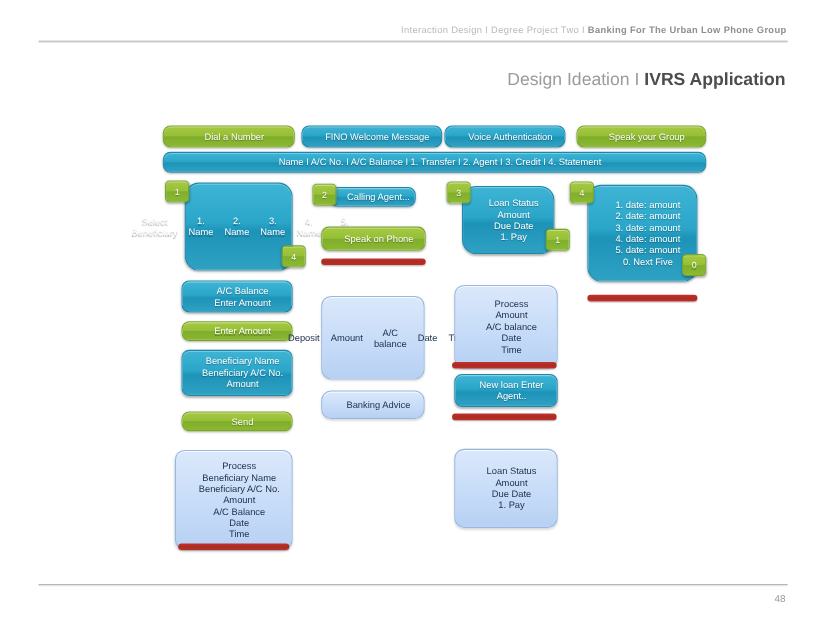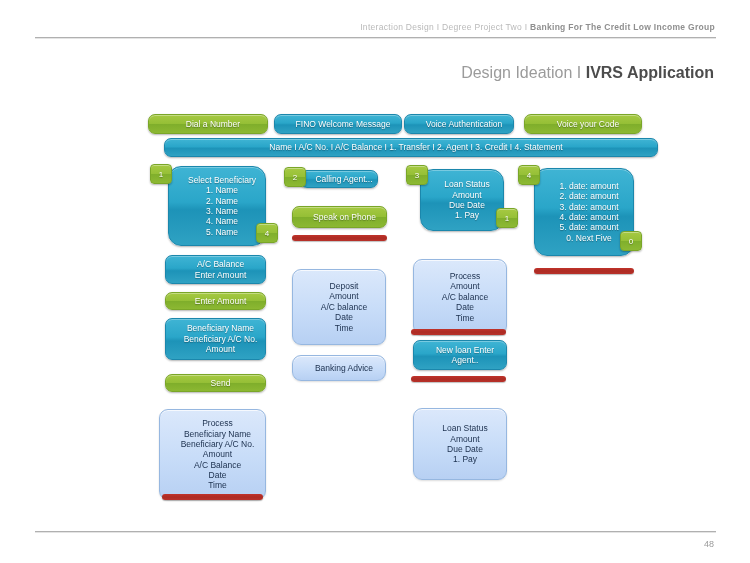--- a/index.html
+++ b/index.html
@@ -109,47 +109,47 @@
     position:absolute;height:6px;border-radius:3px;
     background:linear-gradient(to bottom,#c0332b 0%,#ad2b23 50%,#b8312a 100%);
     box-shadow:0 1px 1px rgba(0,0,0,.25);
   }
 </style>
 </head>
 <body>
 
 <div class="slide">
 
-  <div class="hdr-text"><span>Interaction Design I  Degree Project Two I </span><span class="strong">Banking For The Credit Low Income Group</span></div>
+  <div class="hdr-text"><span>Interaction Design I  Degree Project Two I </span><span class="strong">Banking For The Urban Low Phone Group</span></div>
   <div class="hdr-rule"></div>
 
   <div class="slide-title"><span>Design Ideation I </span><span class="b">IVRS Application</span></div>
 
   <div class="node green" style="left:148px;top:114px;width:120px;height:20px;">
     <span>Dial a Number</span>
   </div>
   <div class="node teal" style="left:274px;top:114px;width:128px;height:20px;">
     <span>FINO Welcome Message</span>
   </div>
   <div class="node teal" style="left:404px;top:114px;width:110px;height:20px;">
     <span>Voice Authentication</span>
   </div>
   <div class="node green" style="left:524px;top:114px;width:118px;height:20px;">
-    <span>Voice your Code</span>
-  </div>
-
-  <div class="node teal" style="left:164px;top:138px;width:494px;height:19px;font-size:8.5px;">
+    <span>Speak your Group</span>
+  </div>
+
+  <div class="node teal" style="left:148px;top:138px;width:494px;height:19px;font-size:8.5px;">
     <span>Name I A/C No. I A/C Balance I 1. Transfer I 2. Agent I 3. Credit I 4. Statement</span>
   </div>
 
   <div class="tag" style="left:150px;top:164px;">
     <span>1</span>
   </div>
 
-  <div class="node teal big-radius" style="left:168px;top:166px;width:98px;height:80px;flex-direction:column;justify-content:center;padding:3px 0;">
+  <div class="node teal big-radius" style="left:168px;top:166px;width:98px;height:80px;flex-direction:row;justify-content:center;padding:3px 0;">
     <span>Select Beneficiary</span>
     <span>1. Name</span>
     <span>2. Name</span>
     <span>3. Name</span>
     <span>4. Name</span>
     <span>5. Name</span>
   </div>
   <div class="tag" style="left:256px;top:223px;">
     <span>4</span>
   </div>
@@ -190,21 +190,21 @@
 
   <div class="node teal" style="left:300px;top:170px;width:78px;height:18px;">
     <span>Calling Agent...</span>
   </div>
 
   <div class="node green" style="left:292px;top:206px;width:95px;height:22px;">
     <span>Speak on Phone</span>
   </div>
   <div class="redbar" style="left:292px;top:235px;width:95px;"></div>
 
-  <div class="node lightblue" style="left:292px;top:257px;width:94px;height:76px;flex-direction:column;">
+  <div class="node lightblue" style="left:292px;top:257px;width:94px;height:76px;flex-direction:row;">
     <span>Deposit</span>
     <span>Amount</span>
     <span>A/C balance</span>
     <span>Date</span>
     <span>Time</span>
   </div>
 
   <div class="node lightblue" style="left:292px;top:343px;width:94px;height:26px;">
     <span>Banking Advice</span>
   </div>

